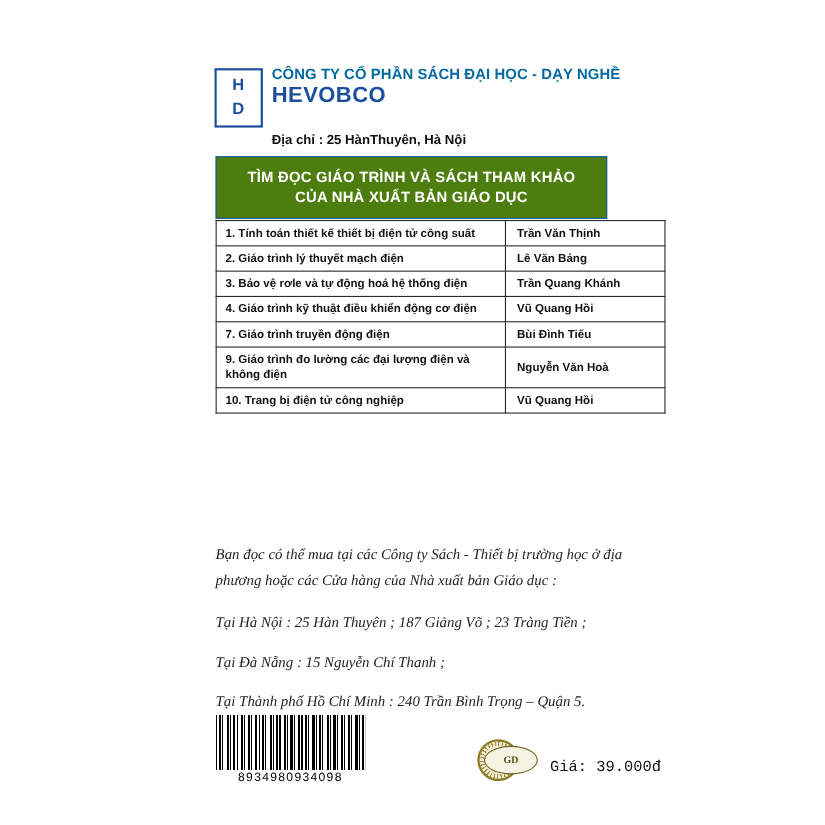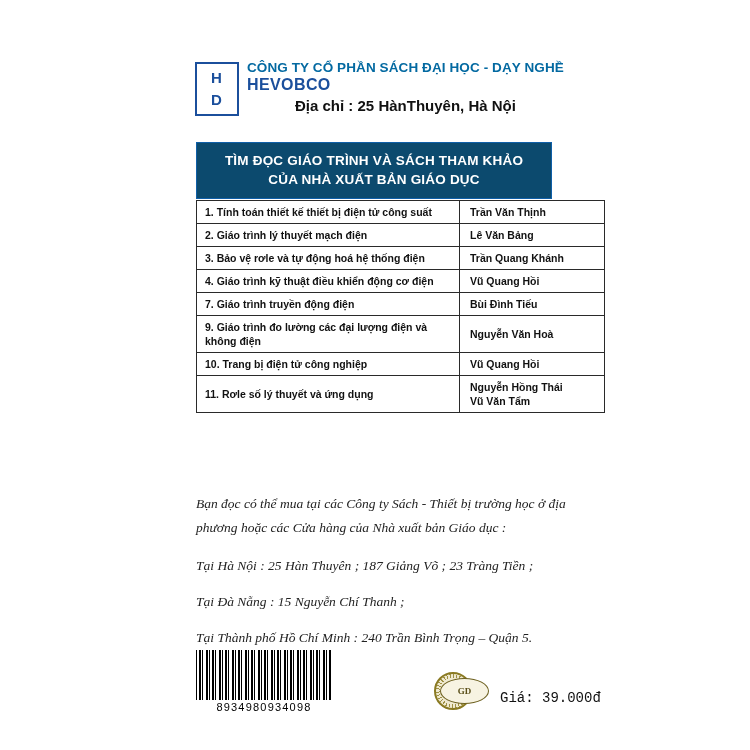--- a/index.html
+++ b/index.html
@@ -56,41 +56,40 @@
     margin-left: 8px;
   }
   .pub-line1 {
     font-size: 13.5px;
     font-weight: bold;
     color: #0369a1;
     letter-spacing: .1px;
     white-space: nowrap;
   }
   .pub-line2 {
-    font-size: 16px;
+    font-size: 20px;
     font-weight: bold;
     color: #1b4f9c;
     letter-spacing: .4px;
     margin-top: 1px;
   }
   .pub-line3 {
-    font-size: 15px;
+    font-size: 12px;
     font-weight: bold;
     color: #111;
-    margin-top: 3px;
-    text-align: center;
+    margin-top: 21px;
   }
 
   
   .banner {
     position: absolute;
     left: 196px;
     top: 142px;
     width: 356px;
-    background: #0c4a6e;
+    background: #4d7c0f;
     border: 1px solid #0f5fa8;
     color: #ffffff;
     text-align: center;
     padding: 8px 6px 9px 6px;
     box-sizing: border-box;
   }
   .banner div {
     font-size: 13.5px;
     font-weight: bold;
     letter-spacing: .2px;
@@ -289,27 +288,20 @@
         <td class="author">
           <span class="ln">Nguyễn Văn Hoà</span>
         </td>
       </tr>
       <tr>
         <td class="title">10. Trang bị điện tử công nghiệp</td>
         <td class="author">
           <span class="ln">Vũ Quang Hồi</span>
         </td>
       </tr>
-      <tr>
-        <td class="title">11. Rơle số lý thuyết và ứng dụng</td>
-        <td class="author">
-          <span class="ln">Nguyễn Hồng Thái</span>
-          <span class="ln">Vũ Văn Tẩm</span>
-        </td>
-      </tr>
     </tbody>
   </table>
 
   <div class="note">
     <p>Bạn đọc có thể mua tại các Công ty Sách - Thiết bị trường học ở địa phương hoặc các Cửa hàng của Nhà xuất bản Giáo dục :</p>
     <p class="addr">Tại Hà Nội : 25 Hàn Thuyên ; 187 Giảng Võ ; 23 Tràng Tiền ;</p>
     <p class="addr">Tại Đà Nẵng : 15 Nguyễn Chí Thanh ;</p>
     <p class="addr">Tại Thành phố Hồ Chí Minh : 240 Trần Bình Trọng – Quận 5.</p>
   </div>
 

